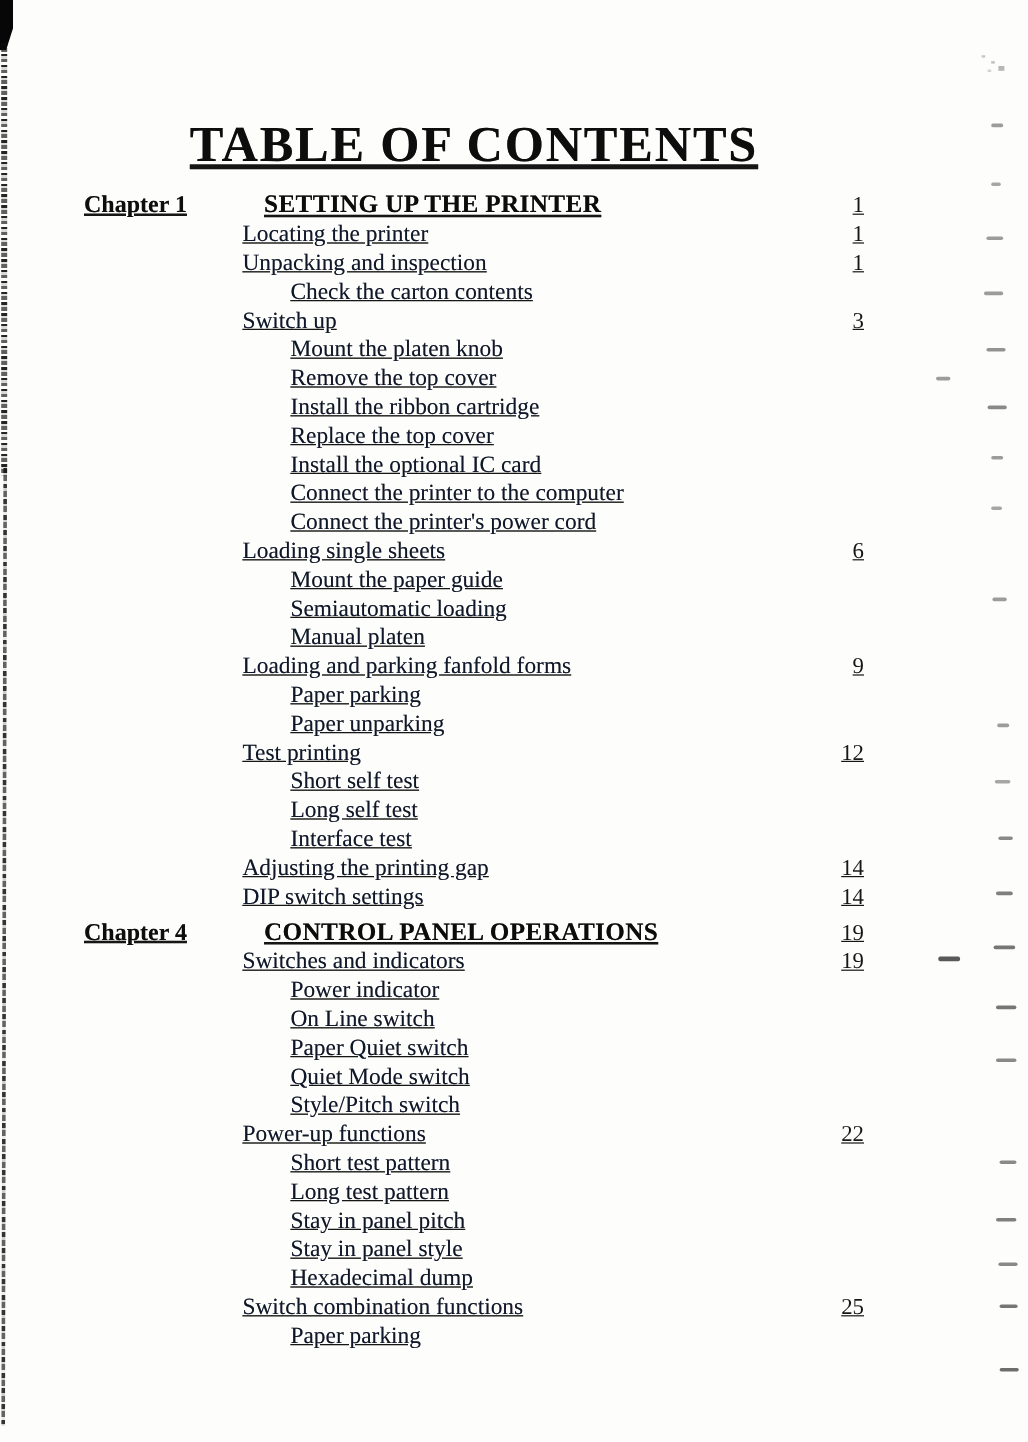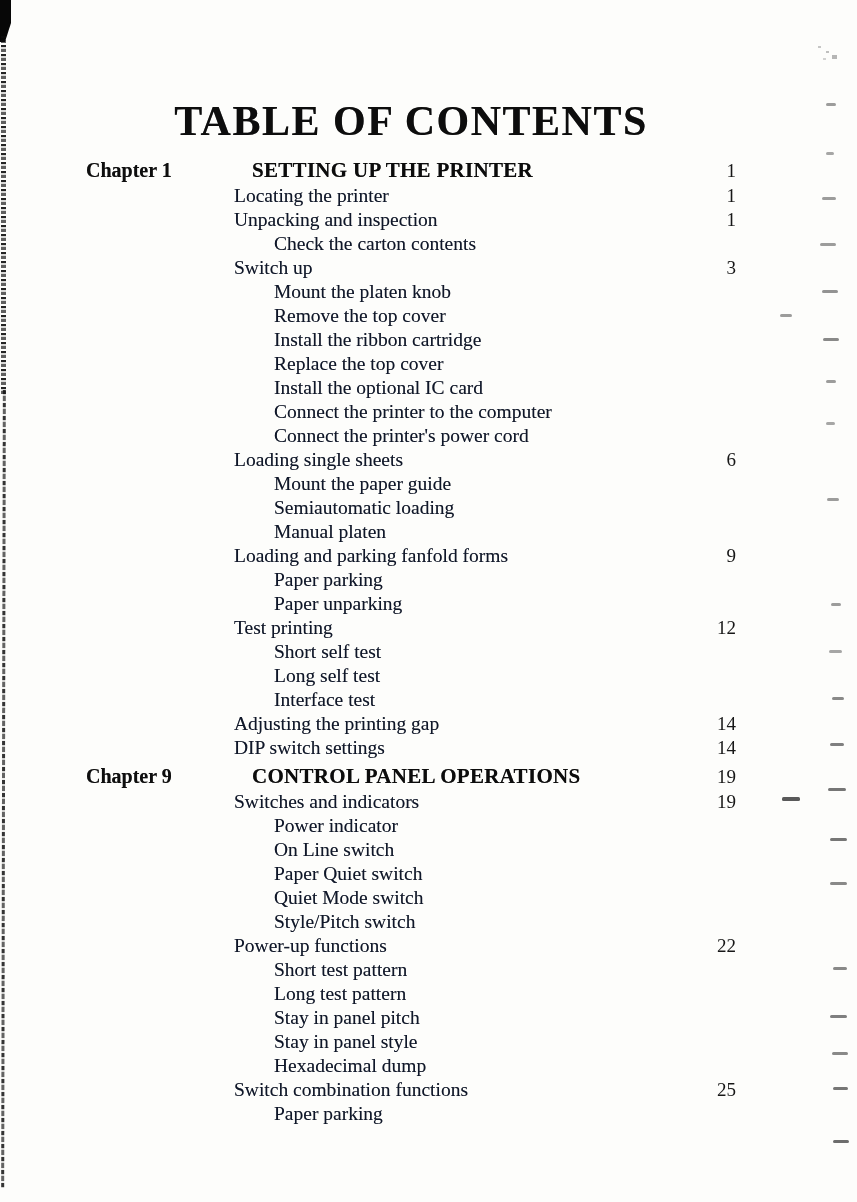--- a/index.html
+++ b/index.html
@@ -12,42 +12,42 @@
     width: 857px;
     height: 1202px;
     background: #fdfdfb;
     overflow: hidden;
     font-family: "Liberation Serif", "DejaVu Serif", serif;
     color: #161616;
   }
   
   .content {
     position: absolute;
-    left: 86px;
+    left: 70px;
     top: 98px;
     width: 650px;
+    text-decoration: underline;
   }
   .doc-title {
     margin: 0;
     font-size: 42px;
     line-height: 46px;
     font-weight: bold;
     letter-spacing: 1.5px;
     text-align: center;
     color: #0d0d0d;
     text-shadow: 0 0 0.5px rgba(0,0,0,0.55);
   }
   .toc {
     margin-top: 14px;
   }
   .toc-row {
     display: flex;
     align-items: baseline;
     height: 24px;
-    gap: 16px;
   }
   .chapter-row {
     height: 27px;
   }
   .chapter-row.later {
     margin-top: 3px;
   }
   .col-label {
     width: 132px;
     flex: 0 0 132px;
@@ -300,21 +300,21 @@
           <span class="col-label"></span>
           <span class="col-text">Adjusting the printing gap</span>
           <span class="col-page">14</span>
         </div>
         <div class="toc-row">
           <span class="col-label"></span>
           <span class="col-text">DIP switch settings</span>
           <span class="col-page">14</span>
         </div>
         <div class="toc-row chapter-row later">
-          <span class="col-label">Chapter 9</span>
+          <span class="col-label">Chapter 4</span>
           <span class="col-text">CONTROL PANEL OPERATIONS</span>
           <span class="col-page">19</span>
         </div>
         <div class="toc-row">
           <span class="col-label"></span>
           <span class="col-text">Switches and indicators</span>
           <span class="col-page">19</span>
         </div>
         <div class="toc-row">
           <span class="col-label"></span>

